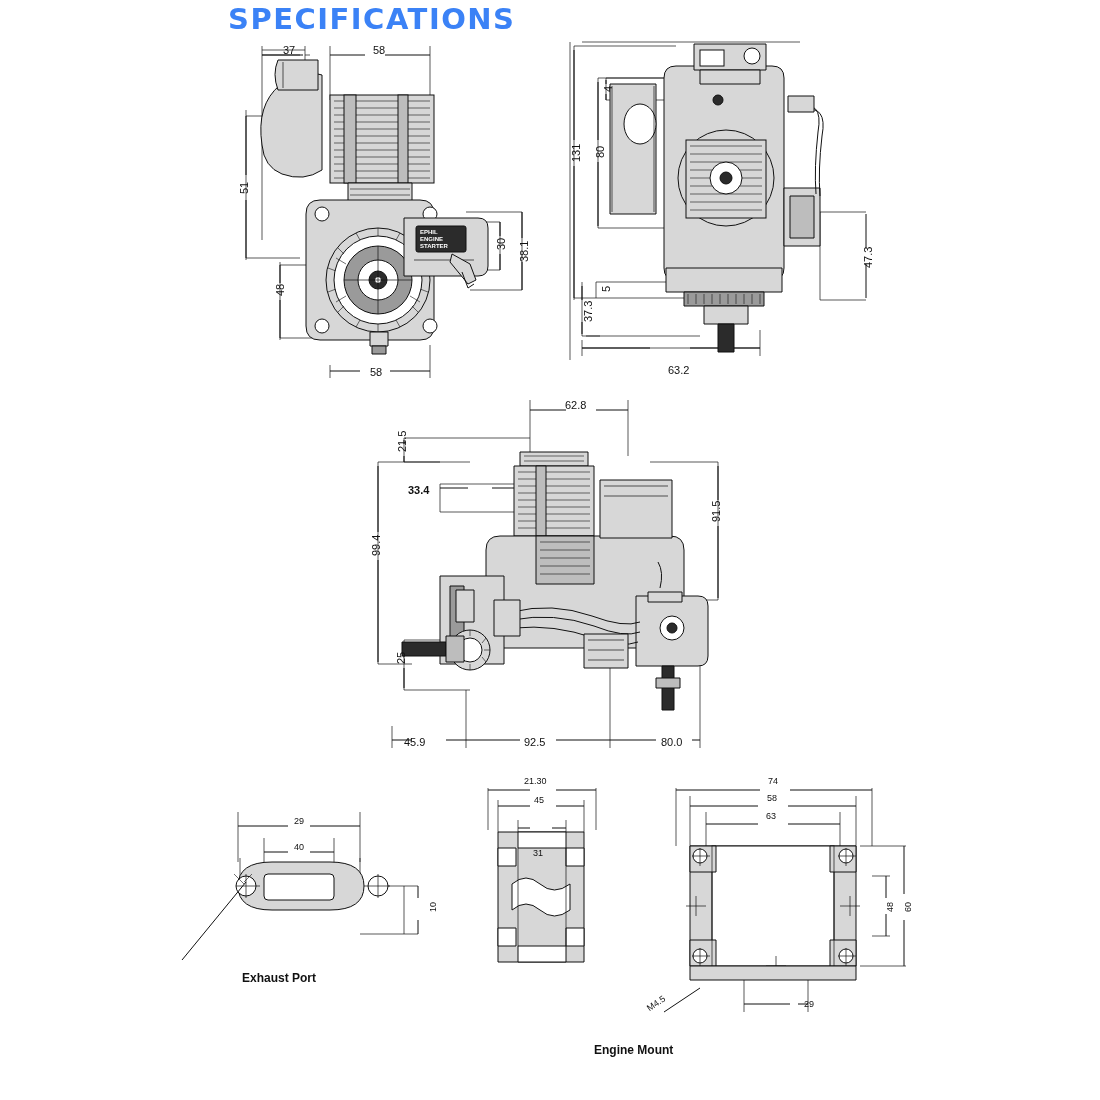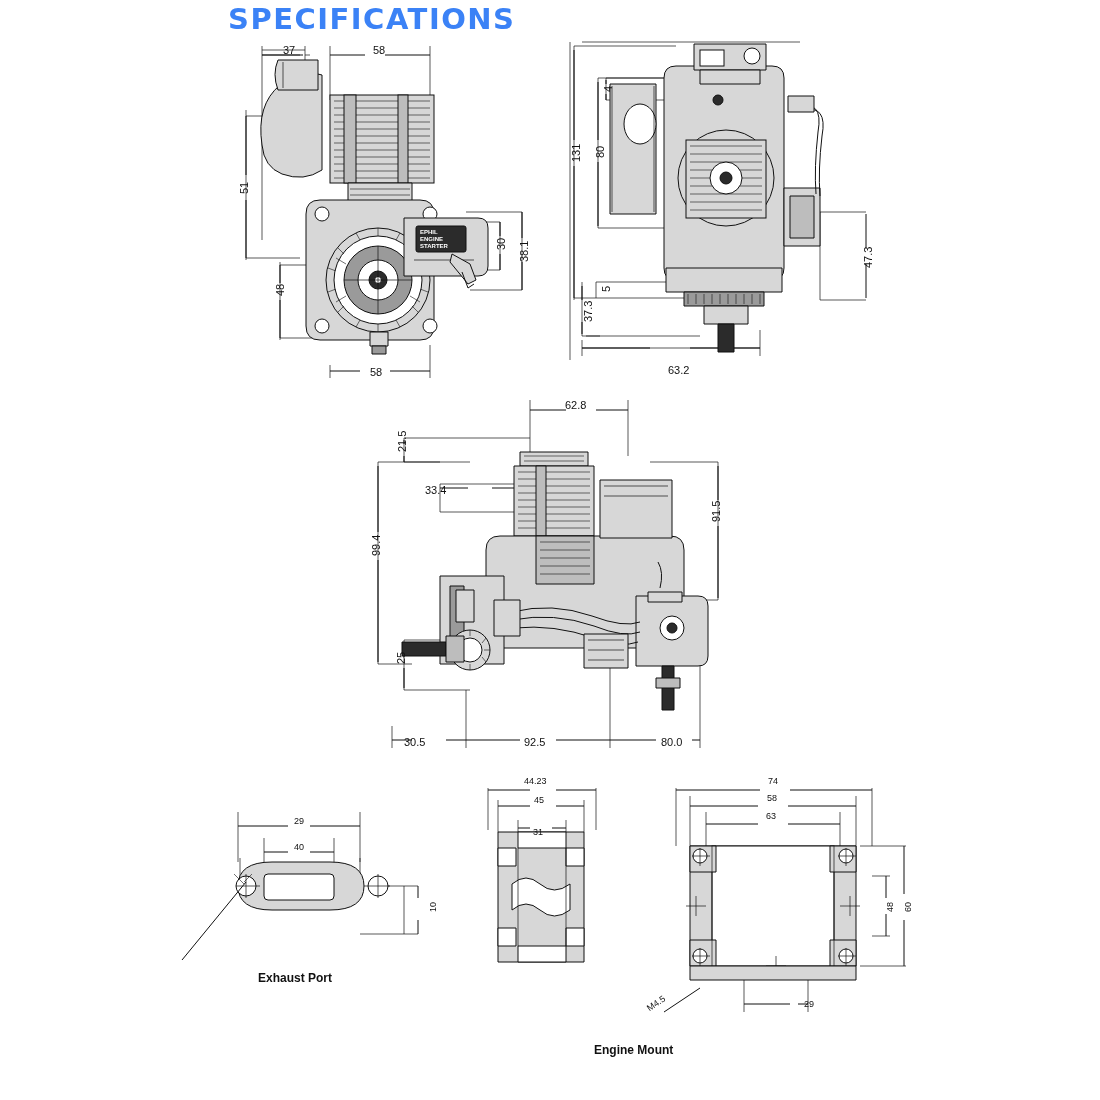--- a/index.html
+++ b/index.html
@@ -317,36 +317,36 @@
   <div class="dim vert" style="left:602px;top:92px;">4</div>
   <div class="dim vert" style="left:594px;top:158px;">80</div>
   <div class="dim vert" style="left:570px;top:162px;">131</div>
   <div class="dim vert" style="left:862px;top:268px;">47.3</div>
   <div class="dim vert" style="left:600px;top:292px;">5</div>
   <div class="dim vert" style="left:582px;top:322px;">37.3</div>
   <div class="dim" style="left:656px;top:364px;margin-left:12px;">63.2</div>
 
   <div class="dim" style="left:565px;top:399px;text-align:center;">62.8</div>
   <div class="dim vert" style="left:396px;top:452px;">21.5</div>
-  <div class="dim" style="left:425px;top:484px;">33.4</div>
+  <div class="dim" style="left:408px;top:484px;font-weight:bold;">33.4</div>
   <div class="dim vert" style="left:370px;top:556px;">99.4</div>
   <div class="dim vert" style="left:710px;top:522px;">91.5</div>
   <div class="dim vert" style="left:395px;top:664px;">25</div>
-  <div class="dim" style="left:404px;top:736px;">30.5</div>
+  <div class="dim" style="left:404px;top:736px;">45.9</div>
   <div class="dim" style="left:524px;top:736px;">92.5</div>
   <div class="dim" style="left:661px;top:736px;">80.0</div>
 
   <div class="dim sm" style="left:294px;top:816px;">29</div>
   <div class="dim sm" style="left:294px;top:842px;">40</div>
   <div class="dim sm vert" style="left:428px;top:912px;">10</div>
-  <div class="caption" style="left:258px;top:971px;">Exhaust Port</div>
-
-  <div class="dim sm" style="left:524px;top:776px;">44.23</div>
+  <div class="caption" style="left:242px;top:971px;">Exhaust Port</div>
+
+  <div class="dim sm" style="left:524px;top:776px;">21.30</div>
   <div class="dim sm" style="left:534px;top:795px;">45</div>
-  <div class="dim sm" style="left:533px;top:827px;text-align:right;">31</div>
+  <div class="dim sm" style="left:533px;top:848px;text-align:right;">31</div>
 
   <div class="dim sm" style="left:768px;top:776px;">74</div>
   <div class="dim sm" style="left:767px;top:793px;">58</div>
   <div class="dim sm" style="left:766px;top:811px;">63</div>
   <div class="dim sm vert" style="left:903px;top:912px;">60</div>
   <div class="dim sm vert" style="left:885px;top:912px;">48</div>
   <div class="dim sm" style="left:804px;top:999px;">29</div>
   <div class="dim sm" style="left:645px;top:1005px;transform:rotate(-35deg);transform-origin:left top;">M4.5</div>
   <div class="caption" style="left:594px;top:1043px;">Engine Mount</div>
 

